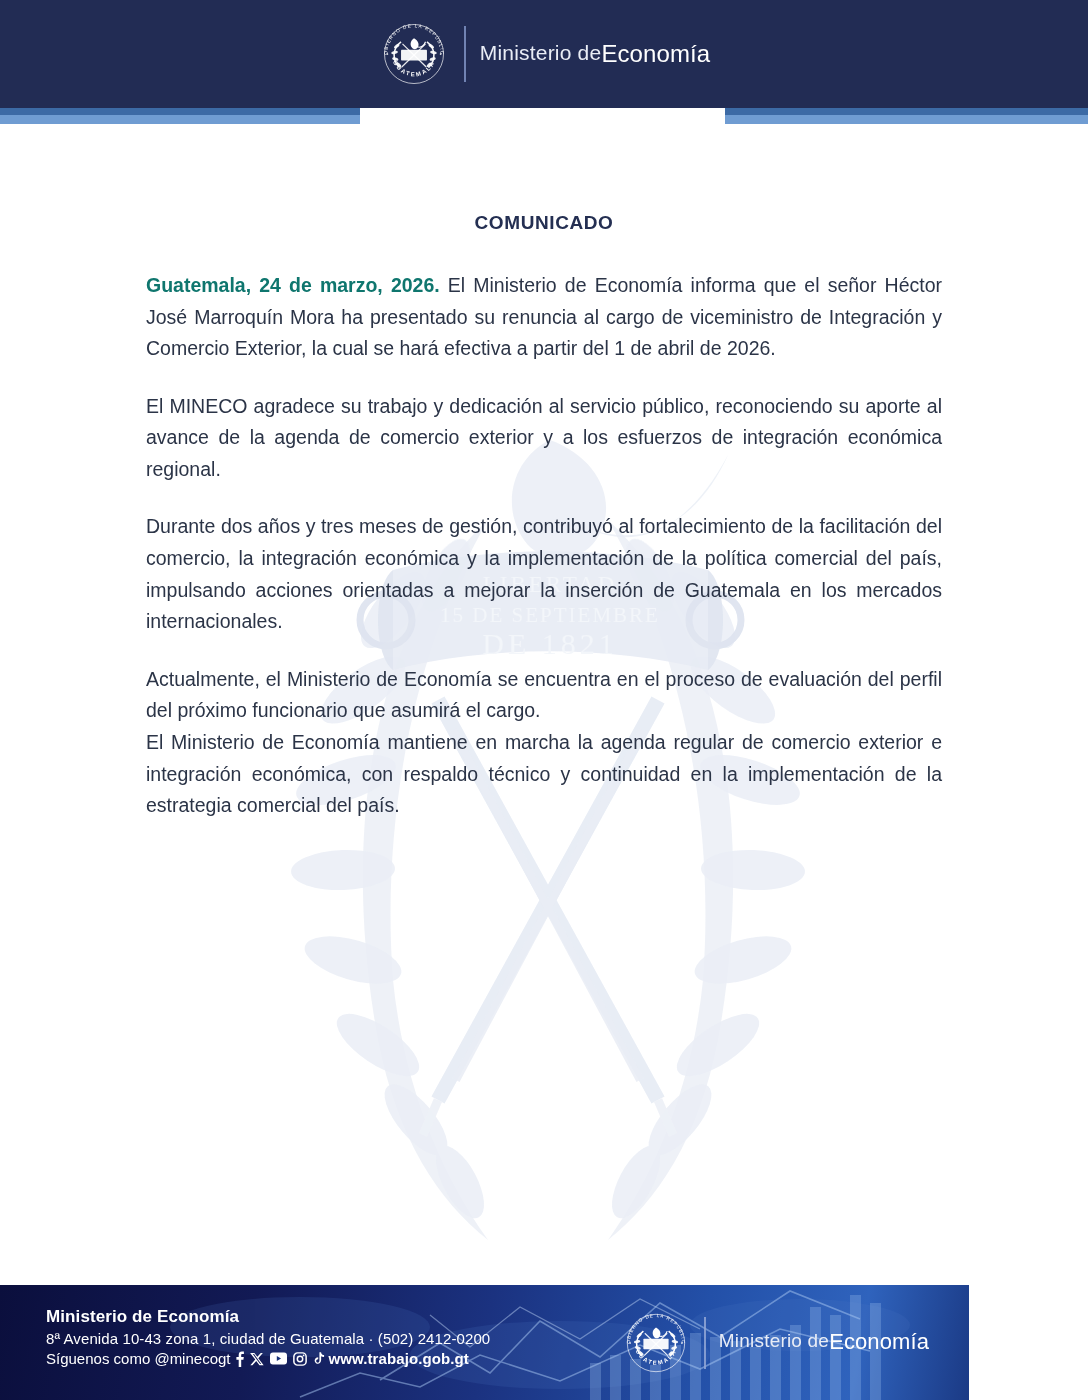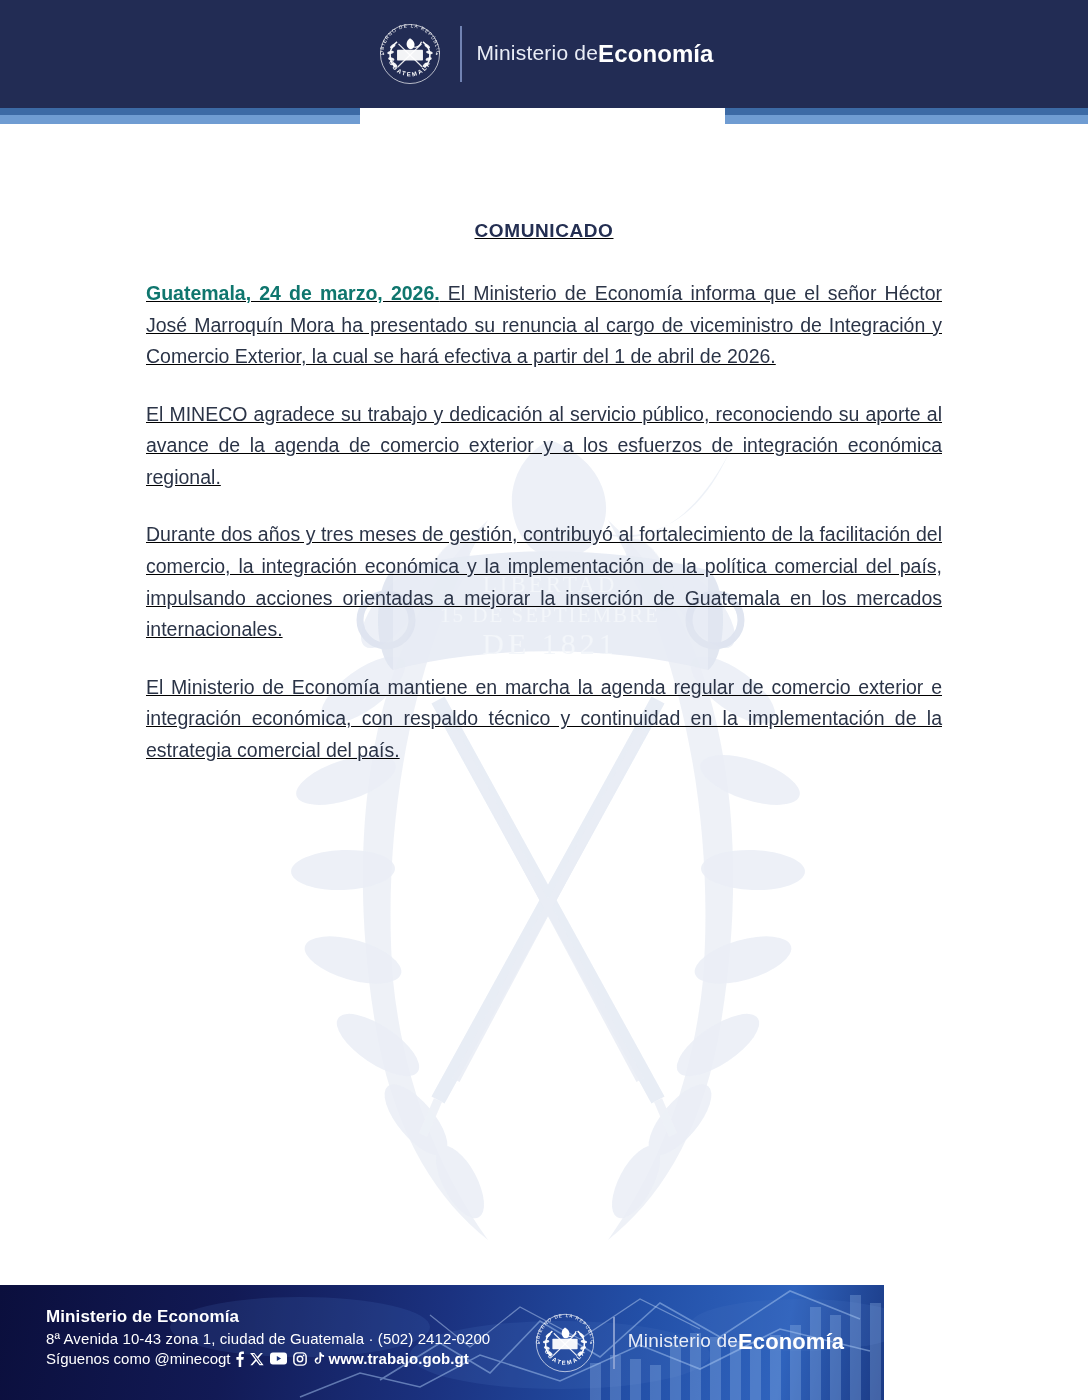--- a/index.html
+++ b/index.html
@@ -54,21 +54,21 @@
   }
   .brand-line1 {
     color: #e9edf6;
     font-size: 21px;
     font-weight: 400;
     letter-spacing: .2px;
   }
   .brand-line2 {
     color: #ffffff;
     font-size: 24px;
-    font-weight: 700;
+    font-weight: 400;
     letter-spacing: .1px;
   }
 
   
   .stripe-row {
     position: absolute;
     top: 108px; left: 0;
     width: 1088px;
     height: 16px;
     display: flex;
@@ -97,24 +97,23 @@
     top: 400px;
     width: 720px;
     height: 860px;
     opacity: 1;
     pointer-events: none;
   }
 
   
   .doc {
     position: absolute;
-    left: 0; top: 132px;
+    left: 0; top: 124px;
     width: 1088px;
     padding: 0 146px;
-    text-decoration: underline;
   }
 
   .doc-title {
     text-align: center;
     font-size: 19px;
     font-weight: 700;
     color: #242f52;
     letter-spacing: .6px;
     margin-top: 88px;
     margin-bottom: 36px;
@@ -127,21 +126,21 @@
     text-align: justify;
     margin-bottom: 26px;
   }
   .para.tight { margin-bottom: 0; }
   .para b { font-weight: 700; color: #0f766e; }
 
   
   .footer {
     position: absolute;
     left: 0; bottom: 0;
-    width: 884px;
+    width: 969px;
     height: 115px;
     overflow: hidden;
     background:
       linear-gradient(100deg,
         #0b0f3d 0%,
         #121a55 26%,
         #1b3280 50%,
         #2350a8 72%,
         #2f63bd 88%,
         #1b3a85 100%);
@@ -340,20 +339,21 @@
     <div class="doc-title">COMUNICADO</div>
 
     <p class="para">
       <b>Guatemala, 24 de marzo, 2026.</b><span> El Ministerio de Economía informa que el señor Héctor José Marroquín Mora ha presentado su renuncia al cargo de viceministro de Integración y Comercio Exterior, la cual se hará efectiva a partir del 1 de abril de 2026.</span>
     </p>
 
     <p class="para">El MINECO agradece su trabajo y dedicación al servicio público, reconociendo su aporte al avance de la agenda de comercio exterior y a los esfuerzos de integración económica regional.</p>
 
     <p class="para">Durante dos años y tres meses de gestión, contribuyó al fortalecimiento de la facilitación del comercio, la integración económica y la implementación de la política comercial del país, impulsando acciones orientadas a mejorar la inserción de Guatemala en los mercados internacionales.</p>
 
+    <p class="para tight">Actualmente, el Ministerio de Economía se encuentra en el proceso de evaluación del perfil del próximo funcionario que asumirá el cargo.</p>
 
     <p class="para">El Ministerio de Economía mantiene en marcha la agenda regular de comercio exterior e integración económica, con respaldo técnico y continuidad en la implementación de la estrategia comercial del país.</p>
 
   </div>
 
   <div class="footer">
 
     <svg class="footer-deco" viewBox="0 0 1088 115" preserveAspectRatio="none">
 
       <g fill="#4d78c4" opacity=".17">

